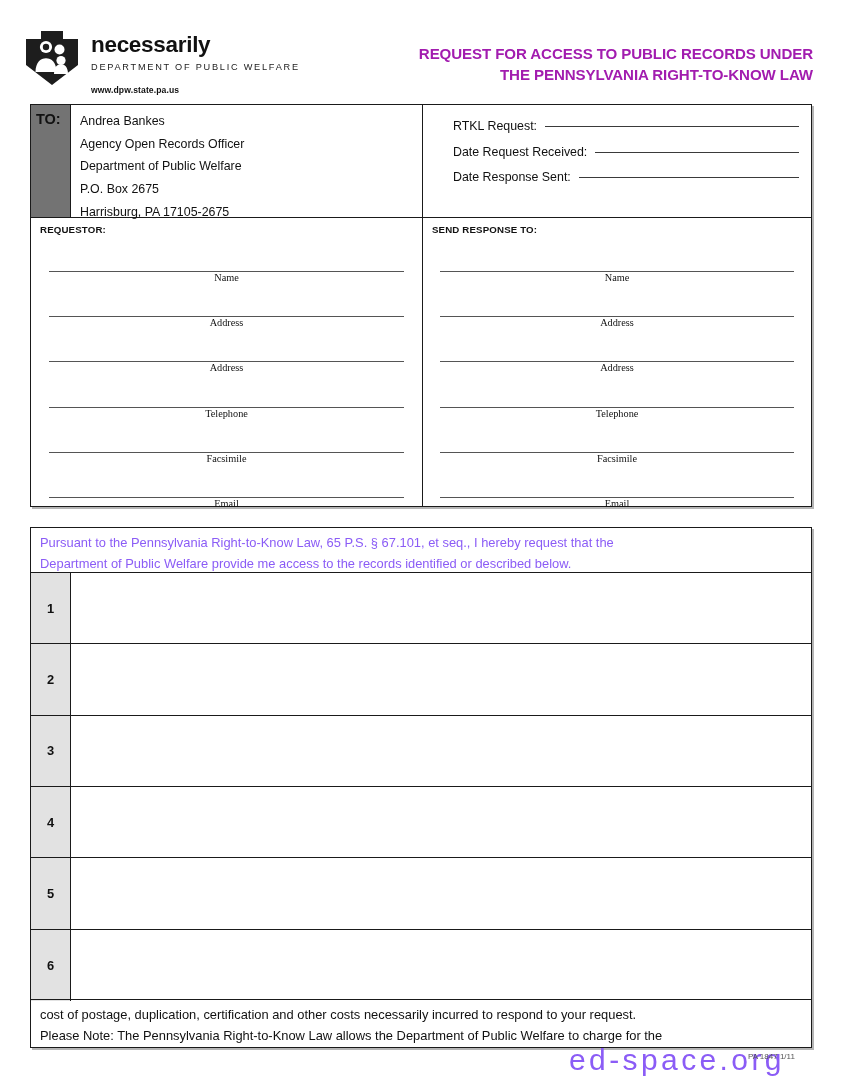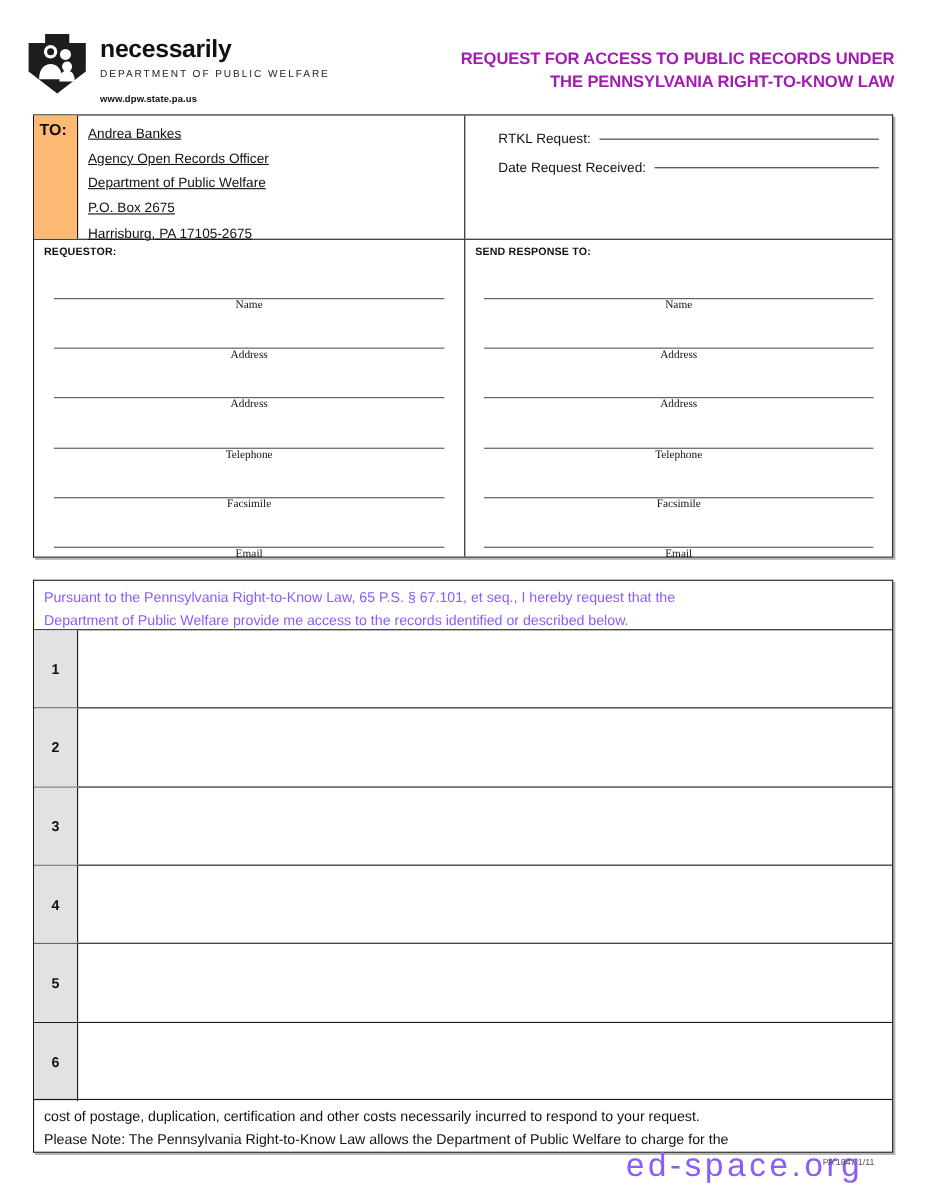--- a/index.html
+++ b/index.html
@@ -91,36 +91,35 @@
     width: 100%;
     height: 113px;
     border-bottom: 1.4px solid #1a1a1a;
     box-sizing: border-box;
   }
   .to-label-cell {
     position: absolute;
     left: 0; top: 0;
     width: 40px;
     height: 100%;
-    background: #fdba74;
+    background: #737373;
     border-right: 1.3px solid #1a1a1a;
     box-sizing: border-box;
     font-size: 14.5px;
     font-weight: bold;
     padding: 6px 0 0 5px;
     box-sizing: border-box;
   }
   .to-lines {
     position: absolute;
     left: 40px; top: 0;
     width: 350px;
     height: 100%;
     padding: 5px 0 0 9px;
     box-sizing: border-box;
-    text-decoration: underline;
   }
   .to-lines div {
     font-size: 12.4px;
     line-height: 22.7px;
     color: #111;
   }
   .meta-col {
     position: absolute;
     left: 391px; top: 0;
     right: 0; height: 100%;
@@ -323,20 +322,24 @@
 
     <div class="meta-col">
       <div class="meta-row">
         <span class="mlabel">RTKL Request:</span>
         <span class="mrule"></span>
       </div>
       <div class="meta-row">
         <span class="mlabel">Date Request Received:</span>
         <span class="mrule"></span>
       </div>
+      <div class="meta-row">
+        <span class="mlabel">Date Response Sent:</span>
+        <span class="mrule"></span>
+      </div>
     </div>
   </div>
 
   <div class="top-lower">
 
     <div class="half left">
       <div class="half-title">REQUESTOR:</div>
       <div class="fields">
         <div class="field">
           <span class="rule"></span>

